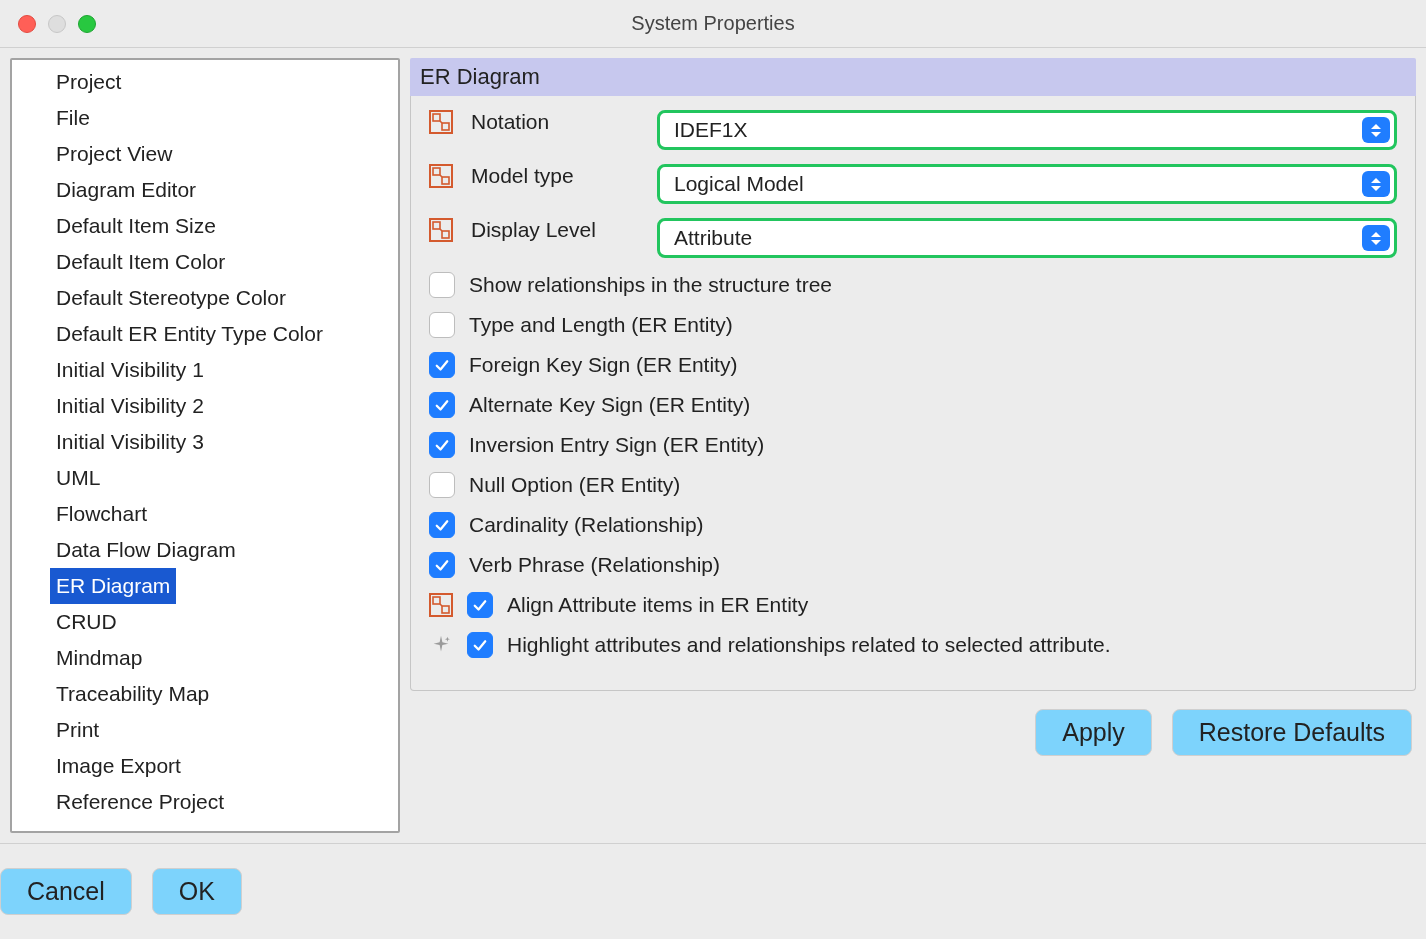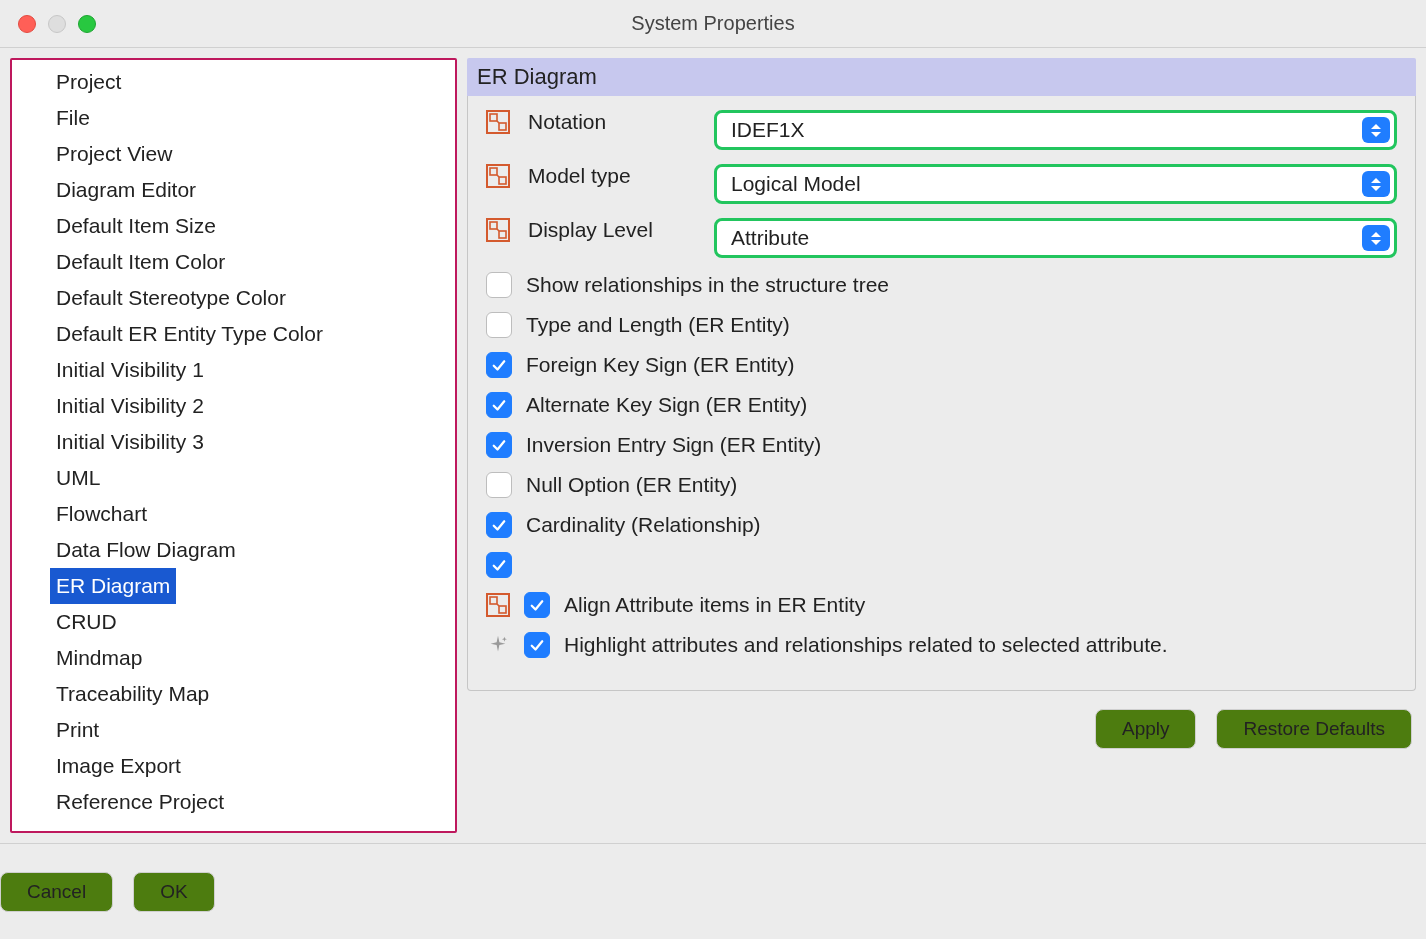--- a/index.html
+++ b/index.html
@@ -38,23 +38,23 @@
     font-size: 20px; color: #444; pointer-events: none;
   }
   .body {
     flex: 1;
     display: flex;
     padding: 10px 10px 0 10px;
     gap: 10px;
     min-height: 0;
   }
   .sidebar {
-    width: 447px;
+    width: 390px;
     background: #fff;
-    border: 2px solid #be185d;
+    border: 2px solid #a3a3a3;
     border-radius: 2px;
     overflow-y: auto;
     position: relative;
   }
   .sidebar::-webkit-scrollbar { width: 12px; }
   .sidebar::-webkit-scrollbar-thumb { background: #c0c0c0; border-radius: 6px; }
   .sidebar-inner { padding: 4px 0 4px 0; }
   .sidebar-item {
     padding: 6px 10px 6px 44px;
     font-size: 21px;
@@ -132,22 +132,22 @@
   .check.checked   { background:#1f7dff; border:1px solid #1f7dff; }
   .check.checked svg { display:block; }
   .checklabel { font-size: 21px; }
   .sparkle-icon {
     width: 24px; height: 24px; display:inline-flex; align-items:center; justify-content:center; flex-shrink:0;
   }
   .panel-buttons {
     display:flex; justify-content:flex-end; gap:20px; padding: 18px 4px 0 0;
   }
   .btn {
-    background:#4d7c0f; border:1px solid #cfcfcf; border-radius:8px;
-    padding: 8px 26px; font-size:19px; cursor:default;
+    background:#7dd3fc; border:1px solid #cfcfcf; border-radius:8px;
+    padding: 8px 26px; font-size:25px; cursor:default;
   }
   .footer {
     height: 96px;
     display:flex; align-items:center; justify-content:flex-start;
     padding: 0 26px 0 0;
     gap: 20px;
     border-top: 1px solid #d0d0d0;
     margin-top: 10px;
   }
   .footer-left { flex:1; display:flex; align-items:center; justify-content:center; gap:14px; }
@@ -277,20 +277,21 @@
                 </svg>
               </span>
               <span class="checklabel">Cardinality (Relationship)</span>
             </div>
             <div class="check-row">
               <span class="check checked">
                 <svg viewBox="0 0 24 24" width="18" height="18">
                   <polyline points="5,13 10,18 19,7" fill="none" stroke="#fff" stroke-width="3" stroke-linecap="round" stroke-linejoin="round"></polyline>
                 </svg>
               </span>
+              <span class="checklabel">Verb Phrase (Relationship)</span>
             </div>
             <div class="check-row">
               <span class="er-icon">
                 <svg viewBox="0 0 24 24" width="24" height="24">
                   <rect x="1" y="1" width="22" height="22" fill="none" stroke="#d45a2e" stroke-width="2"></rect>
                   <rect x="4" y="4" width="7" height="7" fill="none" stroke="#d45a2e" stroke-width="1.6"></rect>
                   <rect x="13" y="13" width="7" height="7" fill="none" stroke="#d45a2e" stroke-width="1.6"></rect>
                   <line x1="11" y1="11" x2="13" y2="13" stroke="#d45a2e" stroke-width="1.6"></line>
                 </svg>
               </span>

